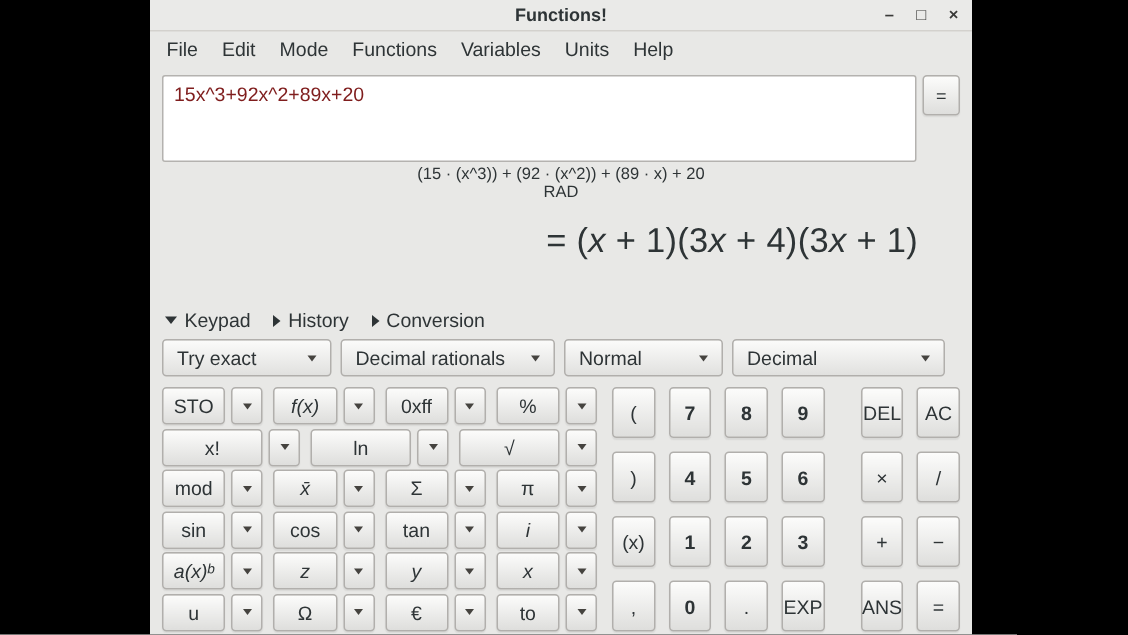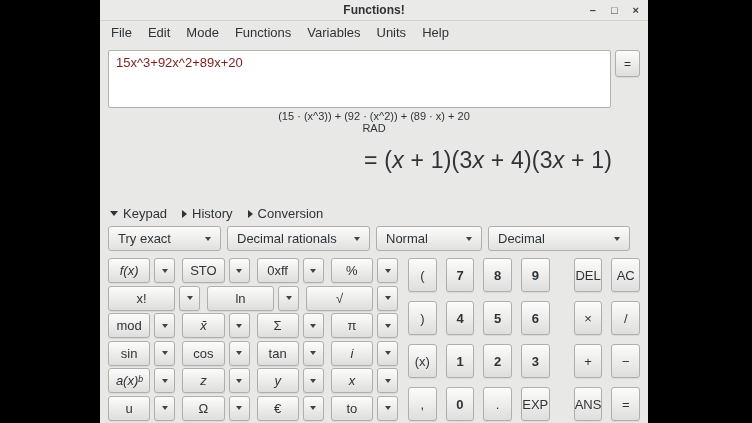--- a/index.html
+++ b/index.html
@@ -148,27 +148,27 @@
       <div class="combo c3">
         <span>Decimal</span>
         <span class="caret"></span>
       </div>
     </div>
 
     <div class="keypad-row">
       <div id="left-keypad">
           <div class="krow">
             <div class="kgroup">
+              <button class="btn kbtn">STO</button>
+              <button class="btn karrow">
+                <span class="caret"></span>
+              </button>
+            </div>
+            <div class="kgroup">
               <button class="btn kbtn it">f(x)</button>
-              <button class="btn karrow">
-                <span class="caret"></span>
-              </button>
-            </div>
-            <div class="kgroup">
-              <button class="btn kbtn">STO</button>
               <button class="btn karrow">
                 <span class="caret"></span>
               </button>
             </div>
             <div class="kgroup">
               <button class="btn kbtn">0xff</button>
               <button class="btn karrow">
                 <span class="caret"></span>
               </button>
             </div>

